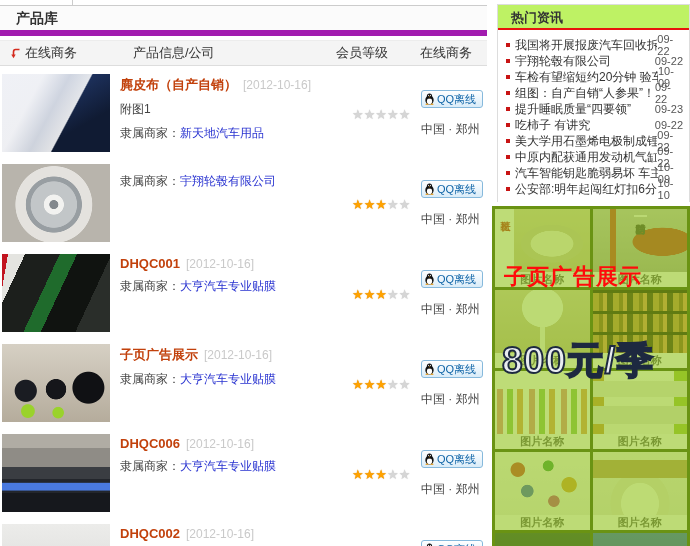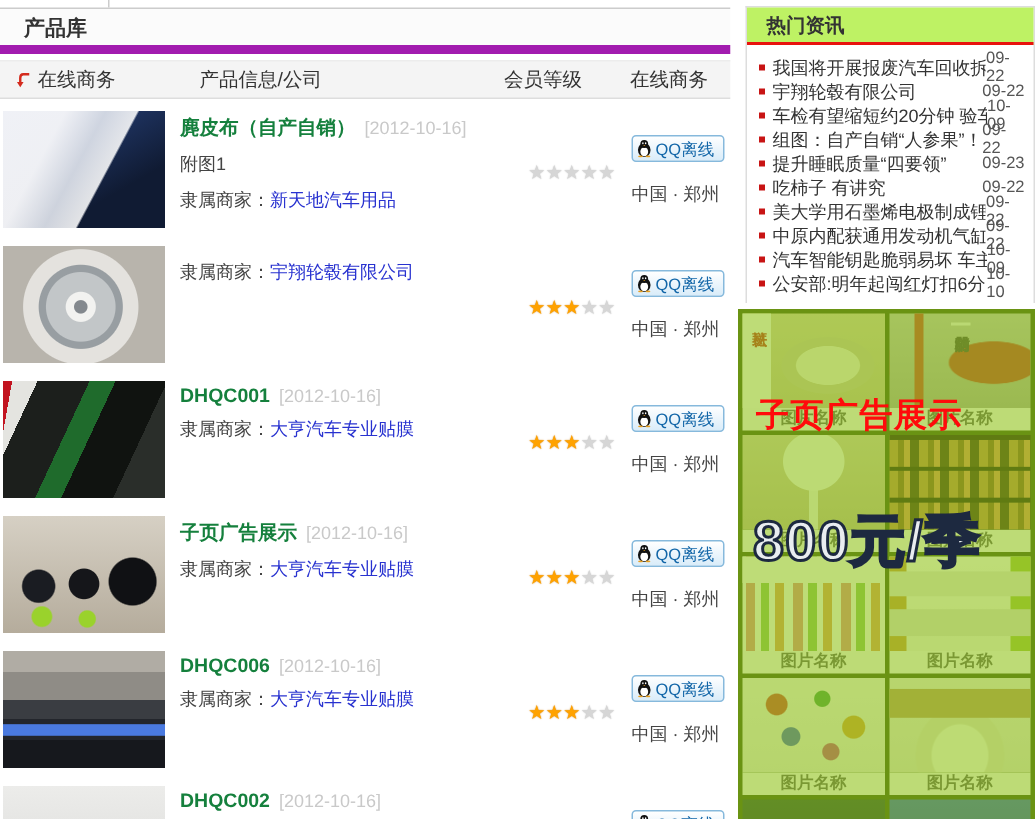--- a/index.html
+++ b/index.html
@@ -22,21 +22,21 @@
   .col-info{left:133px;}
   .col-level{left:336px;}
   .col-biz{left:420px;}
   .arrow-icon{display:inline-flex;margin-top:2px;}
 
   .rows{margin-top:6px;}
   .row{position:relative;height:90px;}
   .thumb{position:absolute;left:2px;top:2px;width:108px;height:78px;background:#ddd;cursor:pointer;}
   .info{position:absolute;left:120px;top:4px;width:228px;}
   .title-line{font-size:13px;white-space:nowrap;}
-  .ptitle{font-weight:bold;color:#15803d;cursor:pointer;margin-top:43px;}
+  .ptitle{font-weight:bold;color:#c2410c;cursor:pointer;margin-top:43px;}
   .pdate{color:#c9c9c9;font-size:12px;margin-left:6px;}
   .extra{font-size:12px;color:#444;margin-top:7px;}
   .extra:empty{display:none;}
   .vendor{font-size:12px;color:#444;margin-top:7px;white-space:nowrap;}
   .company{color:#2832d0;cursor:pointer;text-decoration:none;}
   .stars{position:absolute;left:352px;top:36px;font-size:13px;line-height:13px;white-space:nowrap;}
   .star{display:inline-block;}
   .star.on{color:#ffa200;text-shadow:0 0 1px #c87800;}
   .star.off{color:#d6d6d6;text-shadow:0 0 1px #bdbdbd;}
   .biz{position:absolute;left:421px;top:18px;width:70px;}

